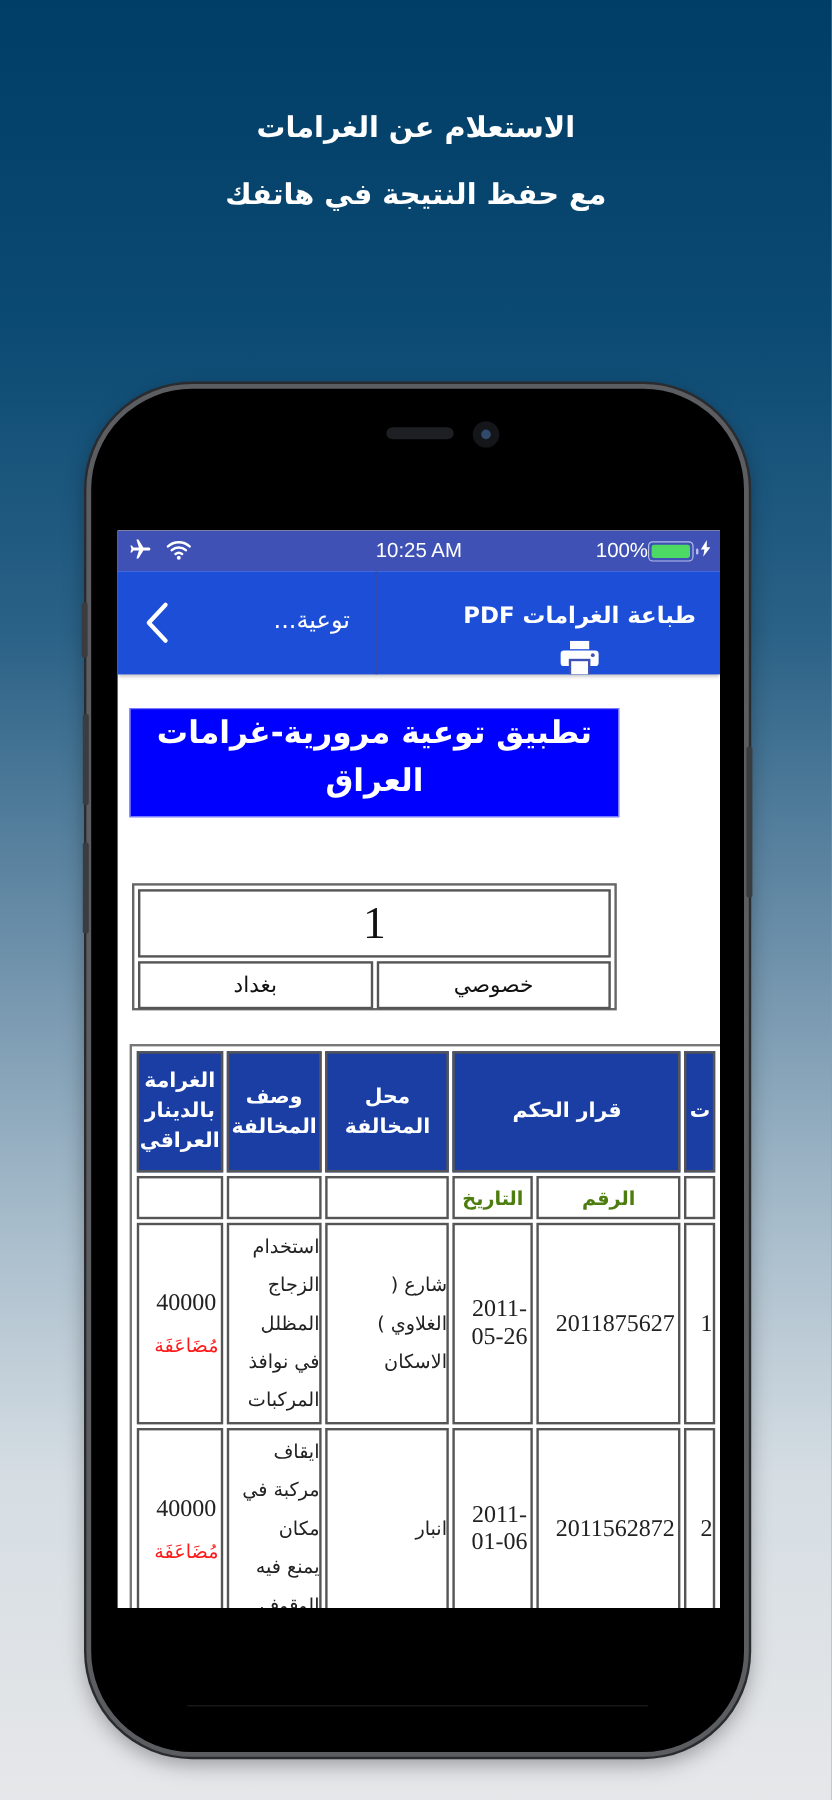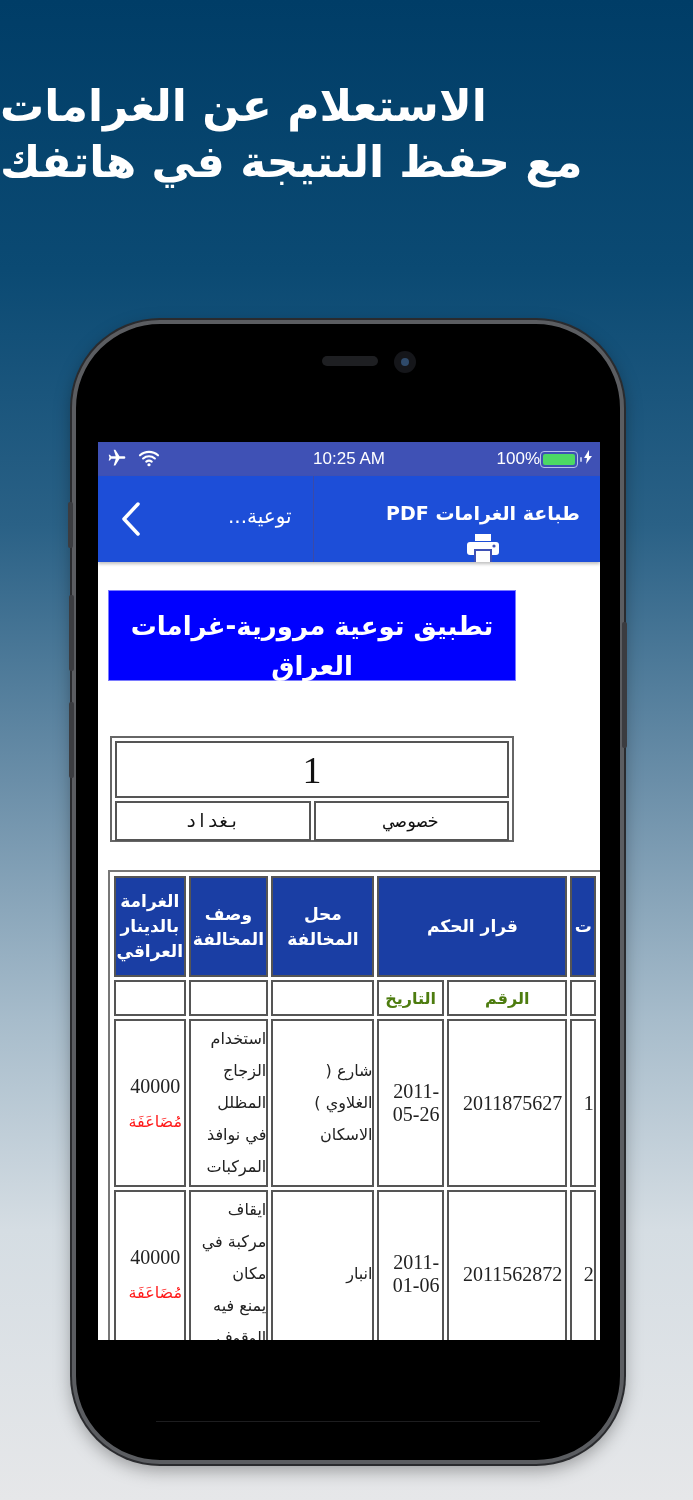--- a/index.html
+++ b/index.html
@@ -4,23 +4,23 @@
   <style>
     * { box-sizing: border-box; margin: 0; padding: 0; }
     html, body { width: 693px; height: 1500px; overflow: hidden; }
     body {
       position: relative;
       font-family: "DejaVu Sans", sans-serif;
       background: linear-gradient(180deg, #003d67 0%, #0b4a73 18%, #2a6186 35%, #6a8ea8 52%, #a7bccb 68%, #d5dde3 82%, #e6e7e9 100%);
     }
     .promo {
       position: absolute; left: 0; right: 0; top: 78px;
-      text-align: left; color: #ffffff; direction: rtl;
+      text-align: center; color: #ffffff; direction: rtl;
       font-family: "DejaVu Sans", sans-serif; font-weight: bold;
-      font-size: 44px; line-height: 56px;
+      font-size: 24px; line-height: 56px;
     }
     .phone {
       position: absolute; left: 72px; top: 320px; width: 552px; height: 1144px;
       border-radius: 88px;
       background: #000;
       border: 4px solid #5b5d61;
       box-shadow: 0 0 0 2px #2a2b2e, 0 6px 18px rgba(0,0,0,0.35);
     }
     .side-btn { position: absolute; width: 5px; background: #3b3c40; border-radius: 2px; }
     .speaker {
@@ -67,35 +67,35 @@
       font-size: 20px; font-family: "DejaVu Sans", sans-serif;
     }
     .print-btn {
       position: absolute; right: 20px; top: 26px; display: flex; align-items: center; gap: 10px;
       direction: rtl; font-size: 19px; font-weight: bold; font-family: "DejaVu Sans", sans-serif; flex-direction: column;
     }
     .content { position: relative; direction: rtl; }
     .app-banner {
       position: absolute; left: 10px; top: 28px; width: 408px; height: 91px;
       background: #0000ff; color: #fff; text-align: center;
-      font-size: 26px; font-weight: bold; line-height: 40px; padding-top: 15px;
+      font-size: 26px; font-weight: bold; line-height: 40px; padding-top: 0;
       border: 1px solid #7a7aff;
     }
     .plate {
       position: absolute; left: 12px; top: 174px; width: 404px; height: 106px;
       border: 2px solid #666; padding: 3px; background: #fff;
     }
     .plate-num {
       height: 57px; border: 2px solid #555; display: flex; align-items: center; justify-content: center;
       font-family: "Liberation Serif", serif; font-size: 38px; color: #111;
     }
     .plate-row { display: flex; margin-top: 3px; height: 40px; gap: 3px; direction: rtl; }
     .plate-cell {
       flex: 1; border: 2px solid #555; display: flex; align-items: center; justify-content: center;
-      font-size: 18px; color: #111; font-family: Liberation Mono, monospace;
+      font-size: 18px; color: #111;
     }
     .fines {
       position: absolute; left: 10px; top: 308px; width: 494px;
       border: 2px solid #777; padding: 1px;
     }
     table { border-collapse: separate; border-spacing: 3px; width: 100%; table-layout: fixed; direction: rtl; }
     td, th { border: 2px solid #555; }
     th {
       background: #1a3ea4; color: #fff; font-weight: bold; font-size: 17px; line-height: 25px;
       height: 101px; text-align: center;

